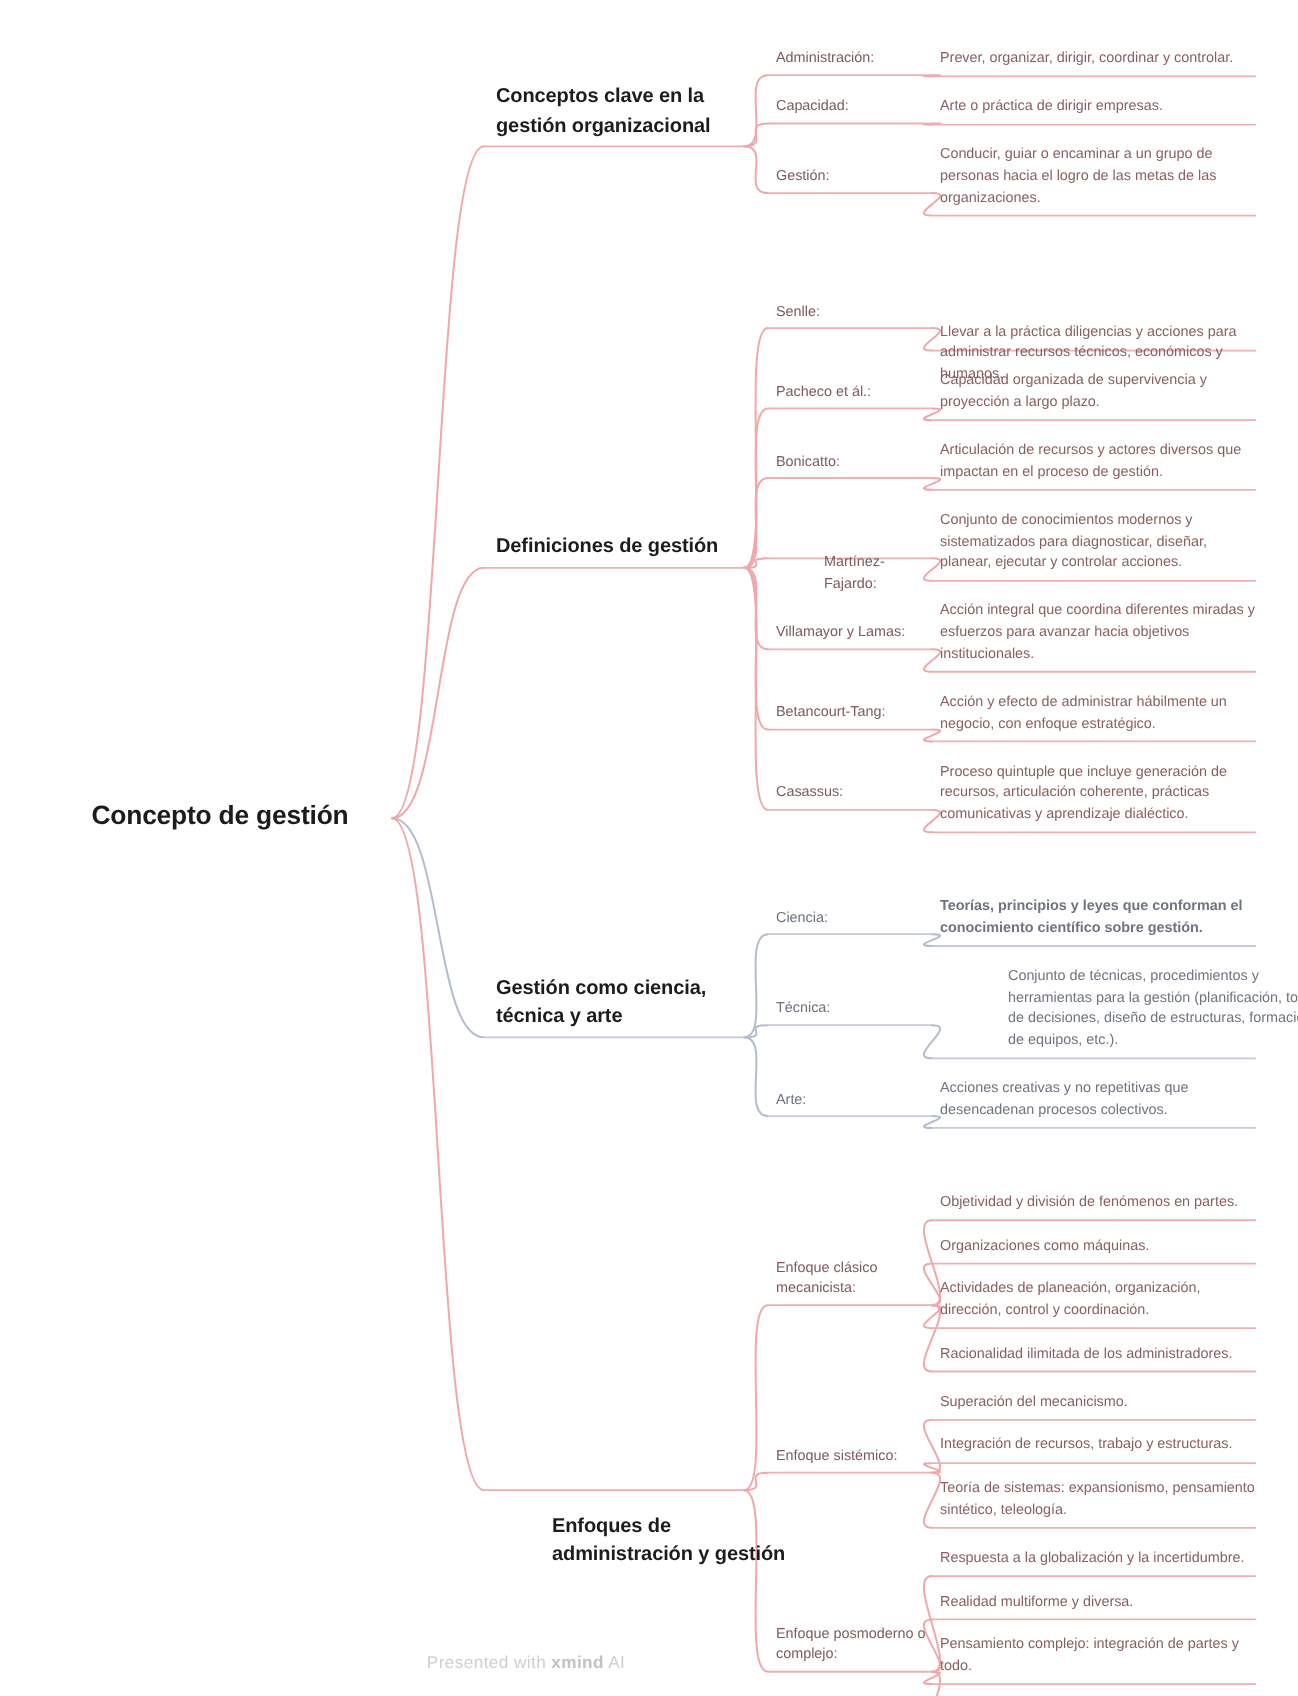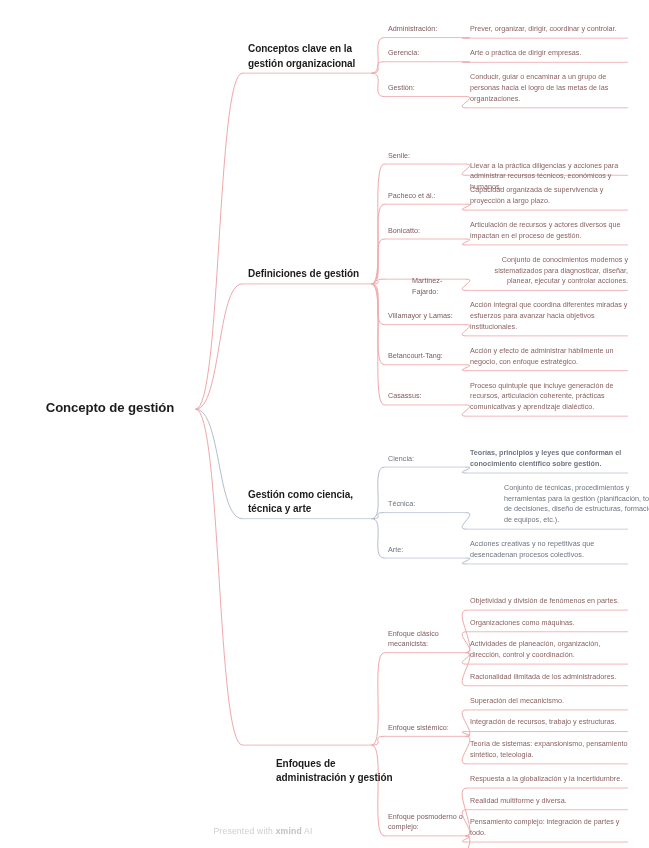--- a/index.html
+++ b/index.html
@@ -190,31 +190,31 @@
   </svg>
 
   <div class="root" style="top: 400.132px;">
     <span>Concepto de gestión</span>
   </div>
 
   <div id="nodes">
       <div class="leaf" style="top: 24px;">Prever, organizar, dirigir, coordinar y controlar.</div>
       <div class="l2" style="top: 24.08px;">Administración:</div>
       <div class="leaf" style="top: 48.16px;">Arte o práctica de dirigir empresas.</div>
-      <div class="l2" style="top: 48.24px;">Gerencia:</div>
+      <div class="l2" style="top: 48.24px;">Capacidad:</div>
       <div class="leaf" style="top: 72.32px;">Conducir, guiar o encaminar a un grupo de personas hacia el logro de las metas de las organizaciones.</div>
       <div class="l2" style="top: 83.06px;">Gestión:</div>
       <div class="l1" style="top: 42.47px;">Conceptos clave en la gestión organizacional</div>
       <div class="leaf" style="top: 139.8px; margin-top: 21px;">Llevar a la práctica diligencias y acciones para administrar recursos técnicos, económicos y humanos.</div>
       <div class="l2" style="top: 150.54px;">Senlle:</div>
       <div class="leaf" style="top: 185.28px;">Capacidad organizada de supervivencia y proyección a largo plazo.</div>
       <div class="l2" style="top: 190.69px;">Pacheco et ál.:</div>
       <div class="leaf" style="top: 220.1px;">Articulación de recursos y actores diversos que impactan en el proceso de gestión.</div>
       <div class="l2" style="top: 225.51px;">Bonicatto:</div>
-      <div class="leaf" style="top: 254.92px; text-align: right;">Conjunto de conocimientos modernos y sistematizados para diagnosticar, diseñar, planear, ejecutar y controlar acciones.</div>
+      <div class="leaf" style="top: 254.92px;">Conjunto de conocimientos modernos y sistematizados para diagnosticar, diseñar, planear, ejecutar y controlar acciones.</div>
       <div class="l2" style="top: 276px; padding-left: 24px;">Martínez-Fajardo:</div>
       <div class="leaf" style="top: 300.4px;">Acción integral que coordina diferentes miradas y esfuerzos para avanzar hacia objetivos institucionales.</div>
       <div class="l2" style="top: 311.14px;">Villamayor y Lamas:</div>
       <div class="leaf" style="top: 345.88px;">Acción y efecto de administrar hábilmente un negocio, con enfoque estratégico.</div>
       <div class="l2" style="top: 351.29px;">Betancourt-Tang:</div>
       <div class="leaf" style="top: 380.7px;">Proceso quintuple que incluye generación de recursos, articulación coherente, prácticas comunicativas y aprendizaje dialéctico.</div>
       <div class="l2" style="top: 391.44px;">Casassus:</div>
       <div class="l1" style="top: 266.565px;">Definiciones de gestión</div>
       <div class="leaf blue" style="top: 448.18px; font-weight: bold;">Teorías, principios y leyes que conforman el conocimiento científico sobre gestión.</div>
       <div class="l2 blue" style="top: 453.59px;">Ciencia:</div>

